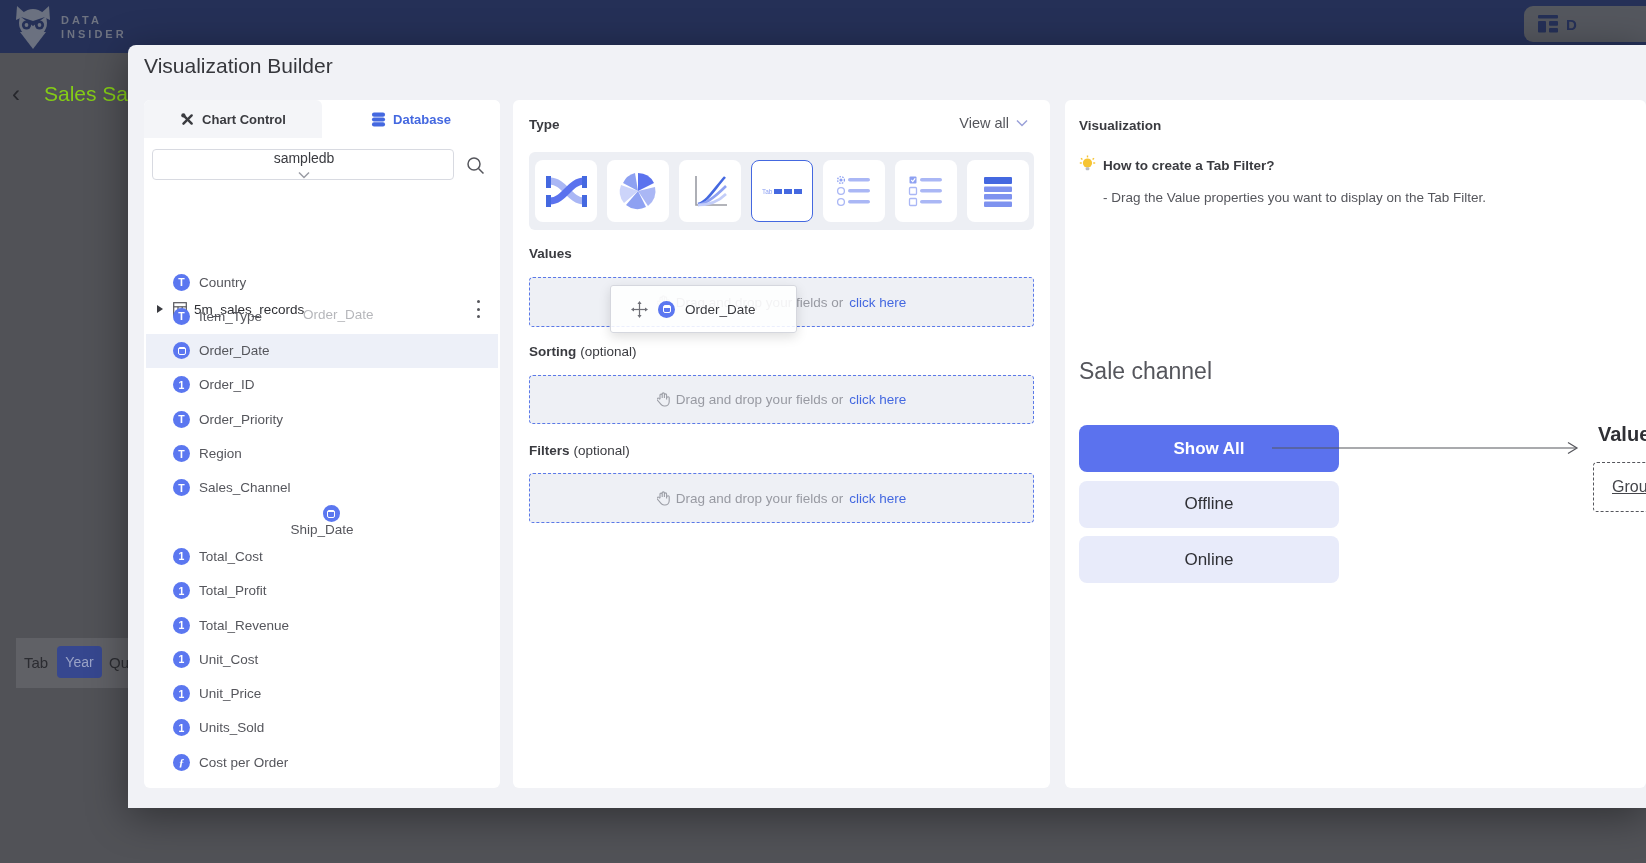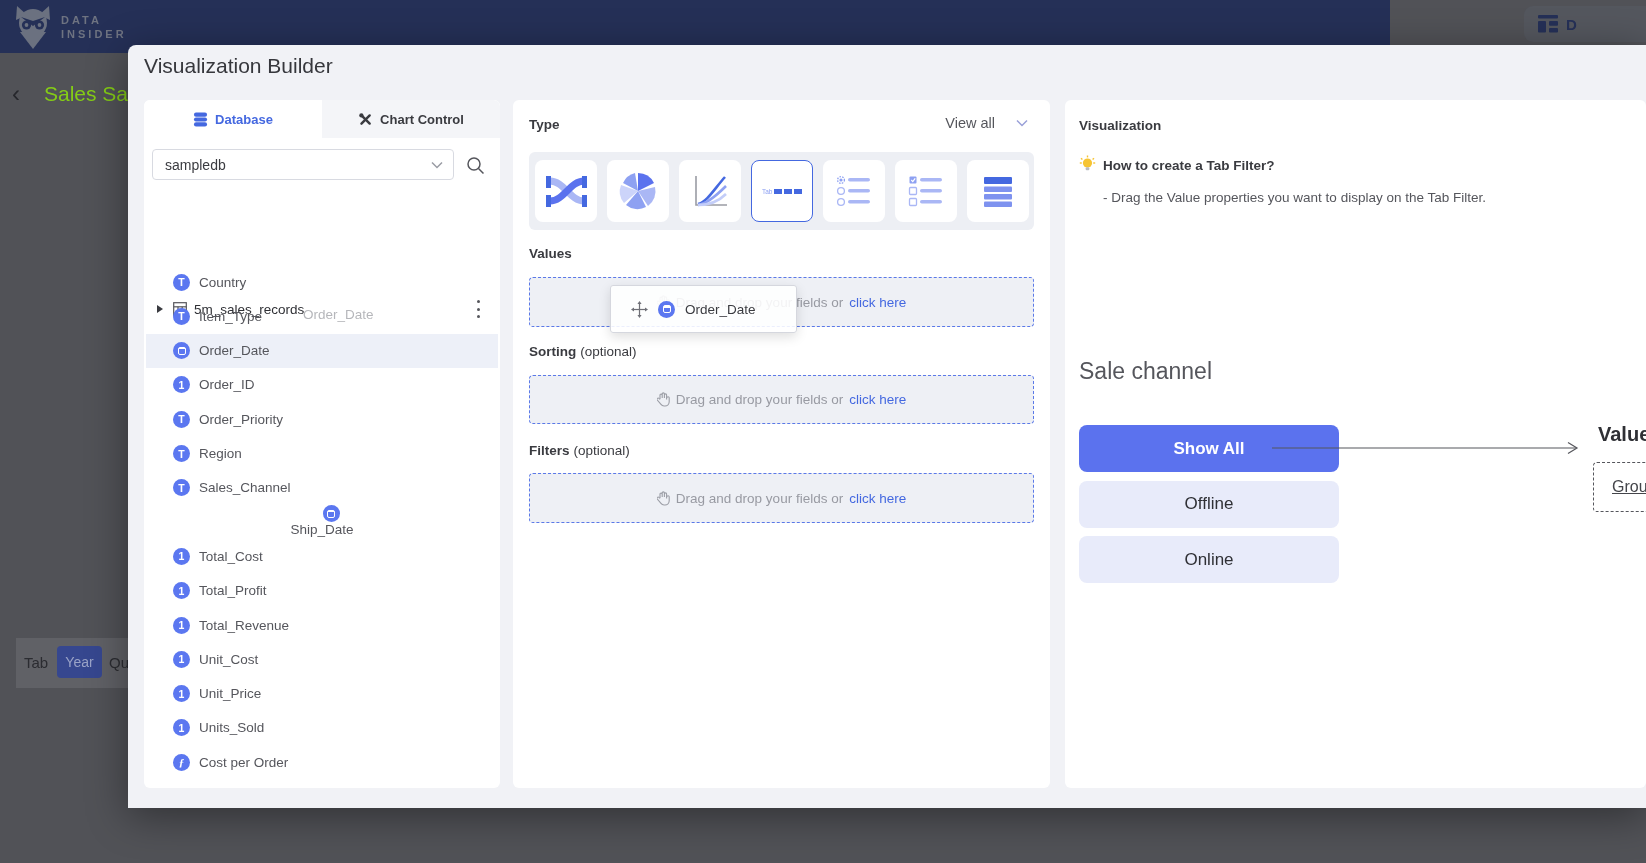--- a/index.html
+++ b/index.html
@@ -1,21 +1,21 @@
 <!DOCTYPE html>
 <html><head>
 <meta charset="utf-8">
 <style>
   html,body{margin:0;padding:0;background:#515257;}
   .stage{position:relative;width:1646px;height:863px;overflow:hidden;background:#515257;
          font-family:"Liberation Sans",sans-serif;-webkit-font-smoothing:antialiased;}
   .abs{position:absolute;}
 
   
-  .navbar{position:absolute;left:0;top:0;width:1390px;height:53px;background:#253057;z-index:3;}
+  .navbar{position:absolute;left:0;top:0;width:1646px;height:53px;background:#253057;z-index:3;}
   .brand{position:absolute;left:14px;top:5px;display:flex;align-items:center;gap:9px;}
   .brand-text{color:#6e7381;font-size:11px;font-weight:bold;letter-spacing:3px;line-height:14px;}
   .dash-btn{position:absolute;left:1524px;top:6px;width:140px;height:36px;background:#54575e;border-radius:9px;
             display:flex;align-items:center;gap:8px;padding-left:14px;box-sizing:border-box;}
   .dash-btn span{color:#253057;font-size:15px;font-weight:bold;}
 
   
   .bg-title{position:absolute;left:44px;top:82px;font-size:21px;font-weight:500;color:#84cc16;white-space:nowrap;}
   .bg-back{position:absolute;left:12px;top:80px;font-size:24px;color:#26272c;}
   .bg-chart{position:absolute;left:16px;top:144px;width:112px;height:474px;background:#5e5f64;overflow:hidden;}
@@ -36,42 +36,42 @@
   .center-panel{left:385px;width:537px;}
   .right-panel{left:937px;width:581px;}
 
   
   .lp-tabs{position:absolute;left:0;top:0;width:100%;height:38px;display:flex;}
   .lp-tab{flex:1;display:flex;align-items:center;justify-content:center;gap:7px;font-size:13px;font-weight:bold;cursor:pointer;}
   .lp-tab.active{color:#4468e0;background:#fff;}
   .lp-tab.inactive{color:#3a3b40;background:#f4f5f8;border-top-right-radius:6px;}
   .db-select{position:absolute;left:8px;top:49px;width:302px;height:31px;border:1px solid #d8dae1;border-radius:4px;
              background:#fff;box-sizing:border-box;display:flex;align-items:center;padding:0 10px 0 12px;
-             font-size:14px;color:#3a3b40;justify-content:space-between;}
+             font-size:14px;color:#3a3b40;justify-content:space-between;flex-direction:column;}
   .search-icon{position:absolute;left:322px;top:56px;}
   .tree-row{position:absolute;left:2px;width:350px;height:34px;display:flex;align-items:center;font-size:13.5px;color:#2f3035;}
   .caret-right{width:0;height:0;border-left:6px solid #3a3b40;border-top:4.5px solid transparent;border-bottom:4.5px solid transparent;margin-left:11px;}
   .caret-down{width:0;height:0;border-top:6px solid #3a3b40;border-left:4.5px solid transparent;border-right:4.5px solid transparent;margin-left:10px;}
   .tbl-icon{margin-left:10px;margin-right:7px;display:flex;}
   .tree-name{font-weight:500;}
   .kebab{position:absolute;left:325px;width:14px;height:18px;display:flex;flex-direction:column;align-items:center;justify-content:space-between;cursor:pointer;}
   .kebab i{width:3px;height:3px;border-radius:50%;background:#55565c;}
   .field-row{position:absolute;left:2px;width:352px;height:34px;display:flex;align-items:center;font-size:13.5px;color:#55565c;cursor:pointer;}
   .field-row.selected{background:#edf0f8;}
   .ficon{width:17px;height:17px;border-radius:50%;background:#5b77f0;color:#fff;display:flex;align-items:center;justify-content:center;
          font-size:10.5px;font-weight:bold;margin-left:27px;margin-right:9px;flex:0 0 17px;}
   .ficon .dateglyph{width:8px;height:8px;border:1.3px solid #fff;border-radius:2px;box-sizing:border-box;
          background:linear-gradient(#fff 0 1.5px,transparent 1.5px);}
   .ficon.t-function{font-style:italic;font-family:"Liberation Serif",serif;font-size:11px;}
   .ghost-label{position:absolute;left:159px;top:207px;font-size:13.5px;color:rgba(90,93,102,.45);}
 
   
   .sec-label{position:absolute;left:16px;font-size:13.5px;font-weight:bold;color:#3a3b40;}
   .sec-label .opt{font-weight:normal;margin-left:4px;}
-  .view-all{position:absolute;right:22px;top:15px;font-size:14.5px;color:#55565c;display:flex;align-items:center;gap:21px;cursor:pointer;}
+  .view-all{position:absolute;right:22px;top:15px;font-size:14.5px;color:#55565c;display:flex;align-items:center;gap:7px;cursor:pointer;}
   .type-strip{position:absolute;left:16px;top:52px;width:505px;height:78px;background:#edeff4;border-radius:6px;}
   .type-card{position:absolute;top:8px;width:62px;height:62px;background:#fff;border-radius:8px;box-sizing:border-box;
              display:flex;align-items:center;justify-content:center;cursor:pointer;}
   .type-card.selected{border:1px solid #4468e0;}
   .dropzone{position:absolute;left:16px;width:505px;background:#eef0f5;border:1px dashed #5b79e8;border-radius:4px;
             box-sizing:border-box;display:flex;align-items:center;justify-content:center;gap:6px;font-size:13.5px;color:#989aa2;}
   .dz-link{color:#4468e0;cursor:pointer;}
   .drag-chip{position:absolute;left:97px;top:185px;width:187px;height:48px;background:rgba(255,255,255,.88);
              border:1px solid #d5d7de;border-radius:3px;box-shadow:0 4px 12px rgba(0,0,0,.13);
              display:flex;align-items:center;gap:10px;padding-left:20px;box-sizing:border-box;font-size:13.5px;color:#3a3b40;}
@@ -134,35 +134,35 @@
       </svg>
       <span>D</span>
     </div>
   </div>
 
   <div class="modal">
     <div class="modal-title">Visualization Builder</div>
 
     <div class="panel left-panel">
       <div class="lp-tabs">
+        <div class="lp-tab inactive">
+          <svg width="15" height="15" viewBox="0 0 16 16">
+            <rect x="6.8" y="0.5" width="2.6" height="15" rx="1.3" fill="#3a3b40" transform="rotate(45 8 8)"></rect>
+            <rect x="6.8" y="0.5" width="2.6" height="15" rx="1.3" fill="#3a3b40" transform="rotate(-45 8 8)"></rect>
+            <circle cx="3.6" cy="3.6" r="2.3" fill="#3a3b40"></circle>
+          </svg>
+          <span>Chart Control</span>
+        </div>
         <div class="lp-tab active">
           <svg width="15" height="15" viewBox="0 0 16 16">
             <rect x="1" y="0.6" width="14" height="4.4" rx="2.2" fill="#4468e0"></rect>
             <rect x="1" y="5.8" width="14" height="4.4" rx="2.2" fill="#4468e0"></rect>
             <rect x="1" y="11" width="14" height="4.4" rx="2.2" fill="#4468e0"></rect>
           </svg>
           <span>Database</span>
-        </div>
-        <div class="lp-tab inactive">
-          <svg width="15" height="15" viewBox="0 0 16 16">
-            <rect x="6.8" y="0.5" width="2.6" height="15" rx="1.3" fill="#3a3b40" transform="rotate(45 8 8)"></rect>
-            <rect x="6.8" y="0.5" width="2.6" height="15" rx="1.3" fill="#3a3b40" transform="rotate(-45 8 8)"></rect>
-            <circle cx="3.6" cy="3.6" r="2.3" fill="#3a3b40"></circle>
-          </svg>
-          <span>Chart Control</span>
         </div>
       </div>
 
       <div class="db-select">
         <span>sampledb</span>
         <svg width="12" height="8" viewBox="0 0 12 8">
           <polyline points="1,1.5 6,6.5 11,1.5" fill="none" stroke="#9a9ca4" stroke-width="1.5"></polyline>
         </svg>
       </div>
       <svg class="search-icon" width="19" height="19" viewBox="0 0 19 19">

